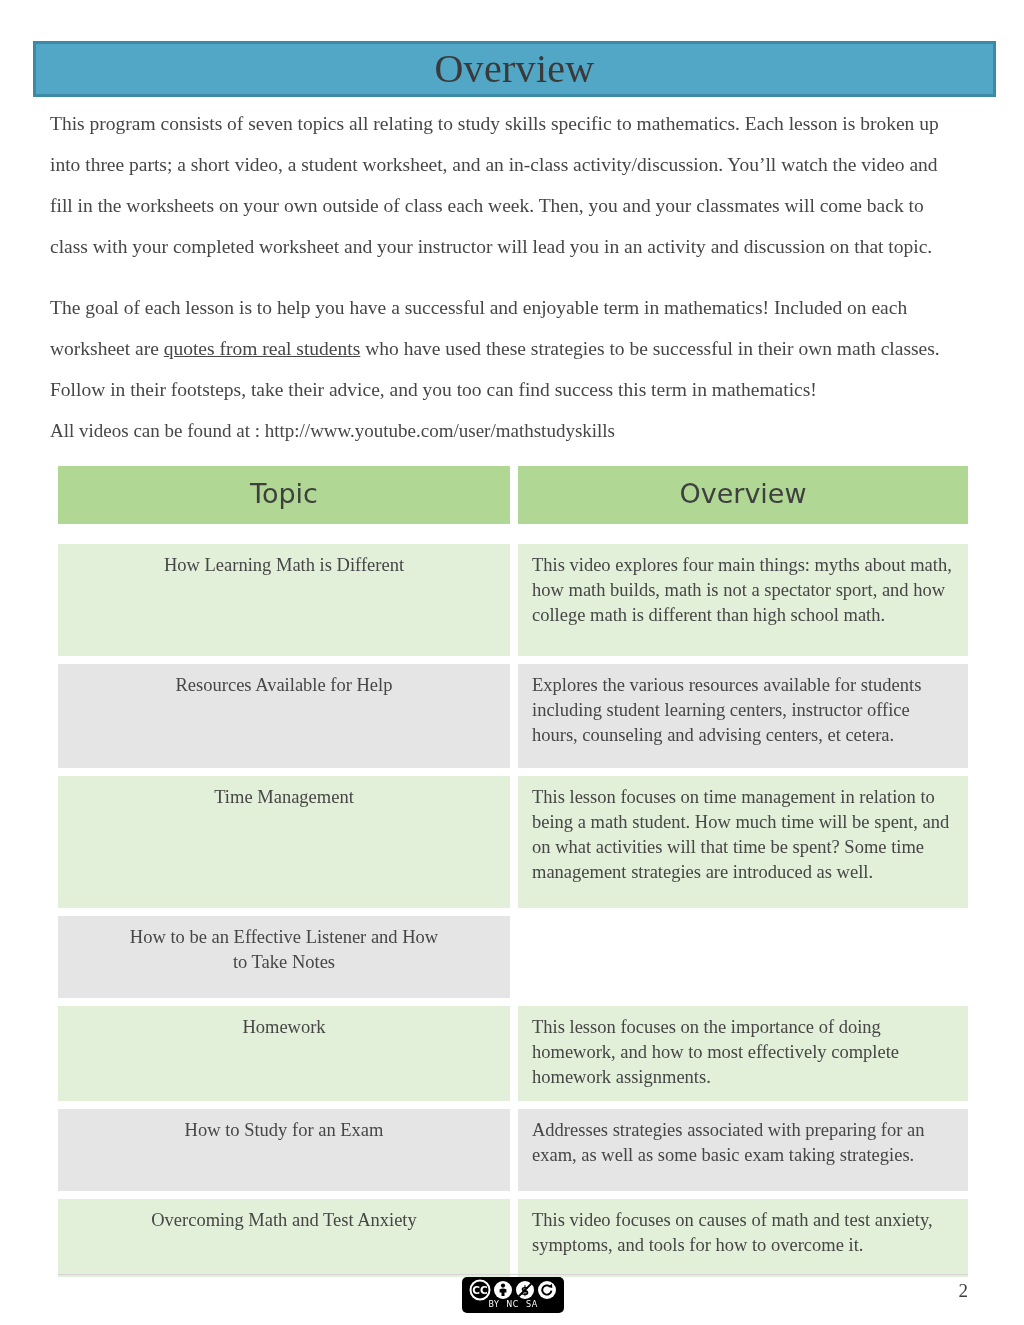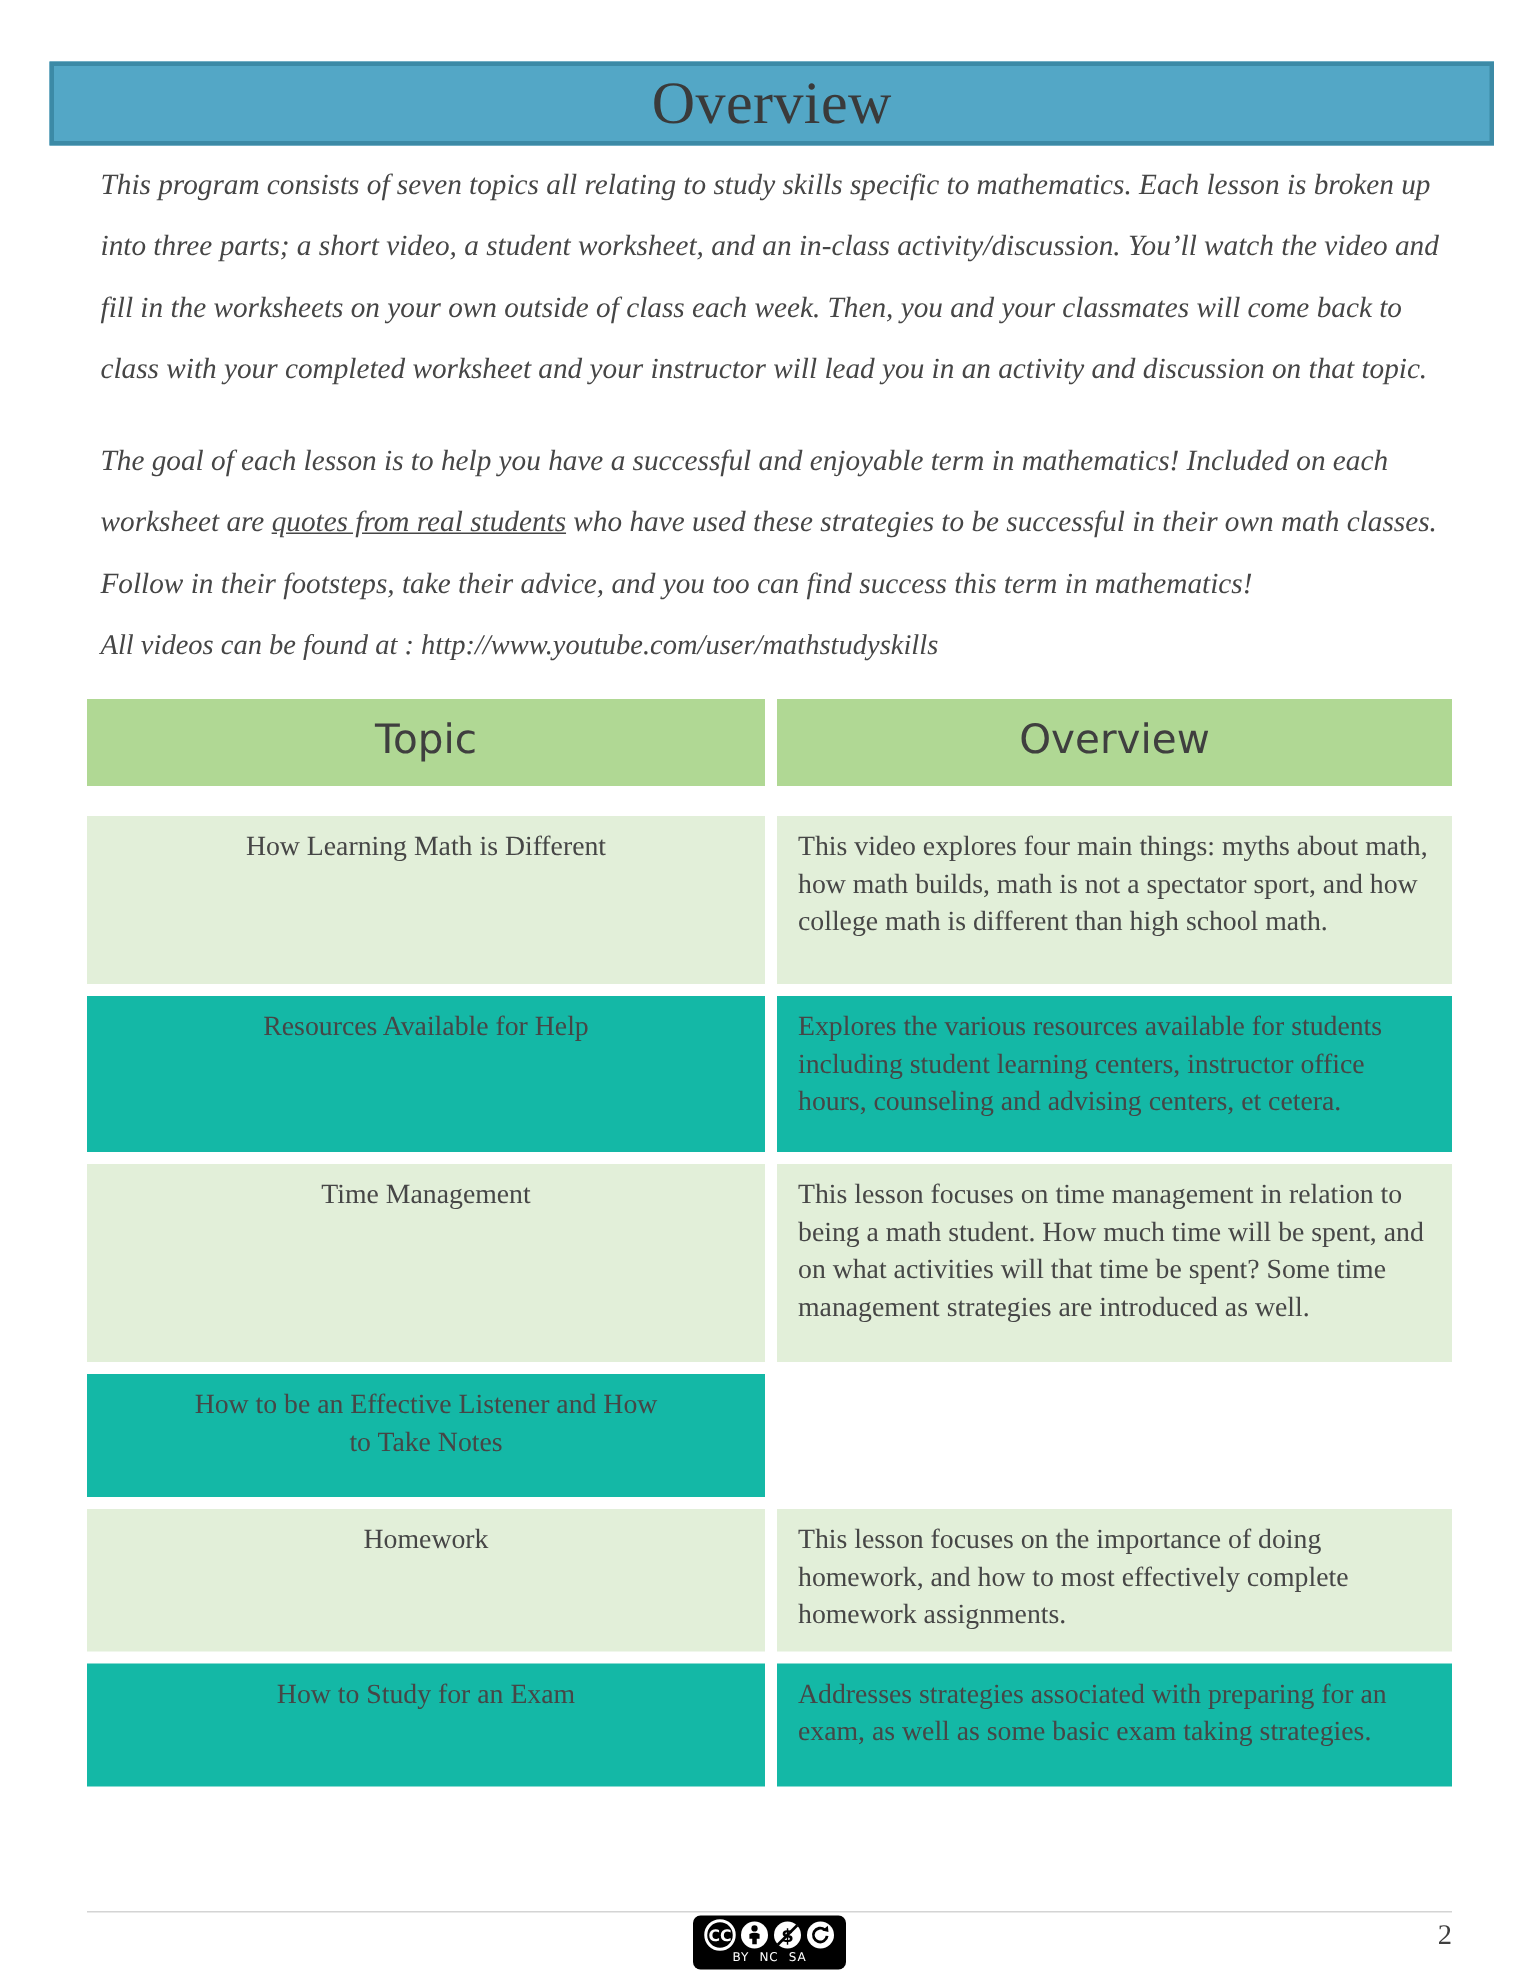--- a/index.html
+++ b/index.html
@@ -41,24 +41,23 @@
     font-family: "Liberation Serif", "DejaVu Serif", serif;
     font-size: 40px;
     line-height: 44px;
     color: #3a3a3a;
     letter-spacing: 0.3px;
   }
 
   
   .body-wrap {
     position: absolute;
-    left: 67px;
+    left: 50px;
     top: 103px;
     width: 910px;
-    font-style: italic;
   }
   p.para {
     margin: 0 0 20px 0;
     font-size: 19.5px;
     line-height: 41px;
     color: #464646;
     text-align: left;
     font-family: "Liberation Serif", "DejaVu Serif", serif;
   }
   p.para.tight { margin-bottom: 0; }
@@ -112,21 +111,21 @@
     text-align: center;
   }
 
   .data-row { margin-bottom: 8px; }
   .data-row .cell {
     font-size: 18.5px;
     line-height: 25px;
     color: #464646;
   }
   .bg-green .cell { background: #e2efd9; }
-  .bg-yellow .cell { background: #14b8a6; }
+  .bg-yellow .cell { background: #e5e5e5; }
 
   .topic-label { display: block; font-family: Liberation Serif, serif; }
 
   
   .h-r1 .cell { min-height: 112px; }
   .h-r2 .cell { min-height: 104px; }
   .h-r3 .cell { min-height: 132px; }
   .h-r4 .cell { min-height: 82px; }
   .h-r5 .cell { min-height: 80px; }
   .h-r6 .cell { min-height: 82px; }
@@ -254,20 +253,26 @@
       <div class="cell col-overview">This lesson focuses on the importance of doing homework, and how to most effectively complete homework assignments.</div>
     </div>
 
     <div class="tbl-row data-row bg-yellow h-r6">
       <div class="cell col-topic">
         <span class="topic-label">How to Study for an Exam</span>
       </div>
       <div class="cell col-overview">Addresses strategies associated with preparing for an exam, as well as some basic exam taking strategies.</div>
     </div>
 
+    <div class="tbl-row data-row bg-green h-r7">
+      <div class="cell col-topic">
+        <span class="topic-label">Overcoming Math and Test Anxiety</span>
+      </div>
+      <div class="cell col-overview">This video focuses on causes of math and test anxiety, symptoms, and tools for how to overcome it.</div>
+    </div>
 
   </div>
 
   <div class="footer-rule"></div>
   <div class="footer">
 
     <div class="cc-badge">
       <div class="cc-icons">
 
         <span>

